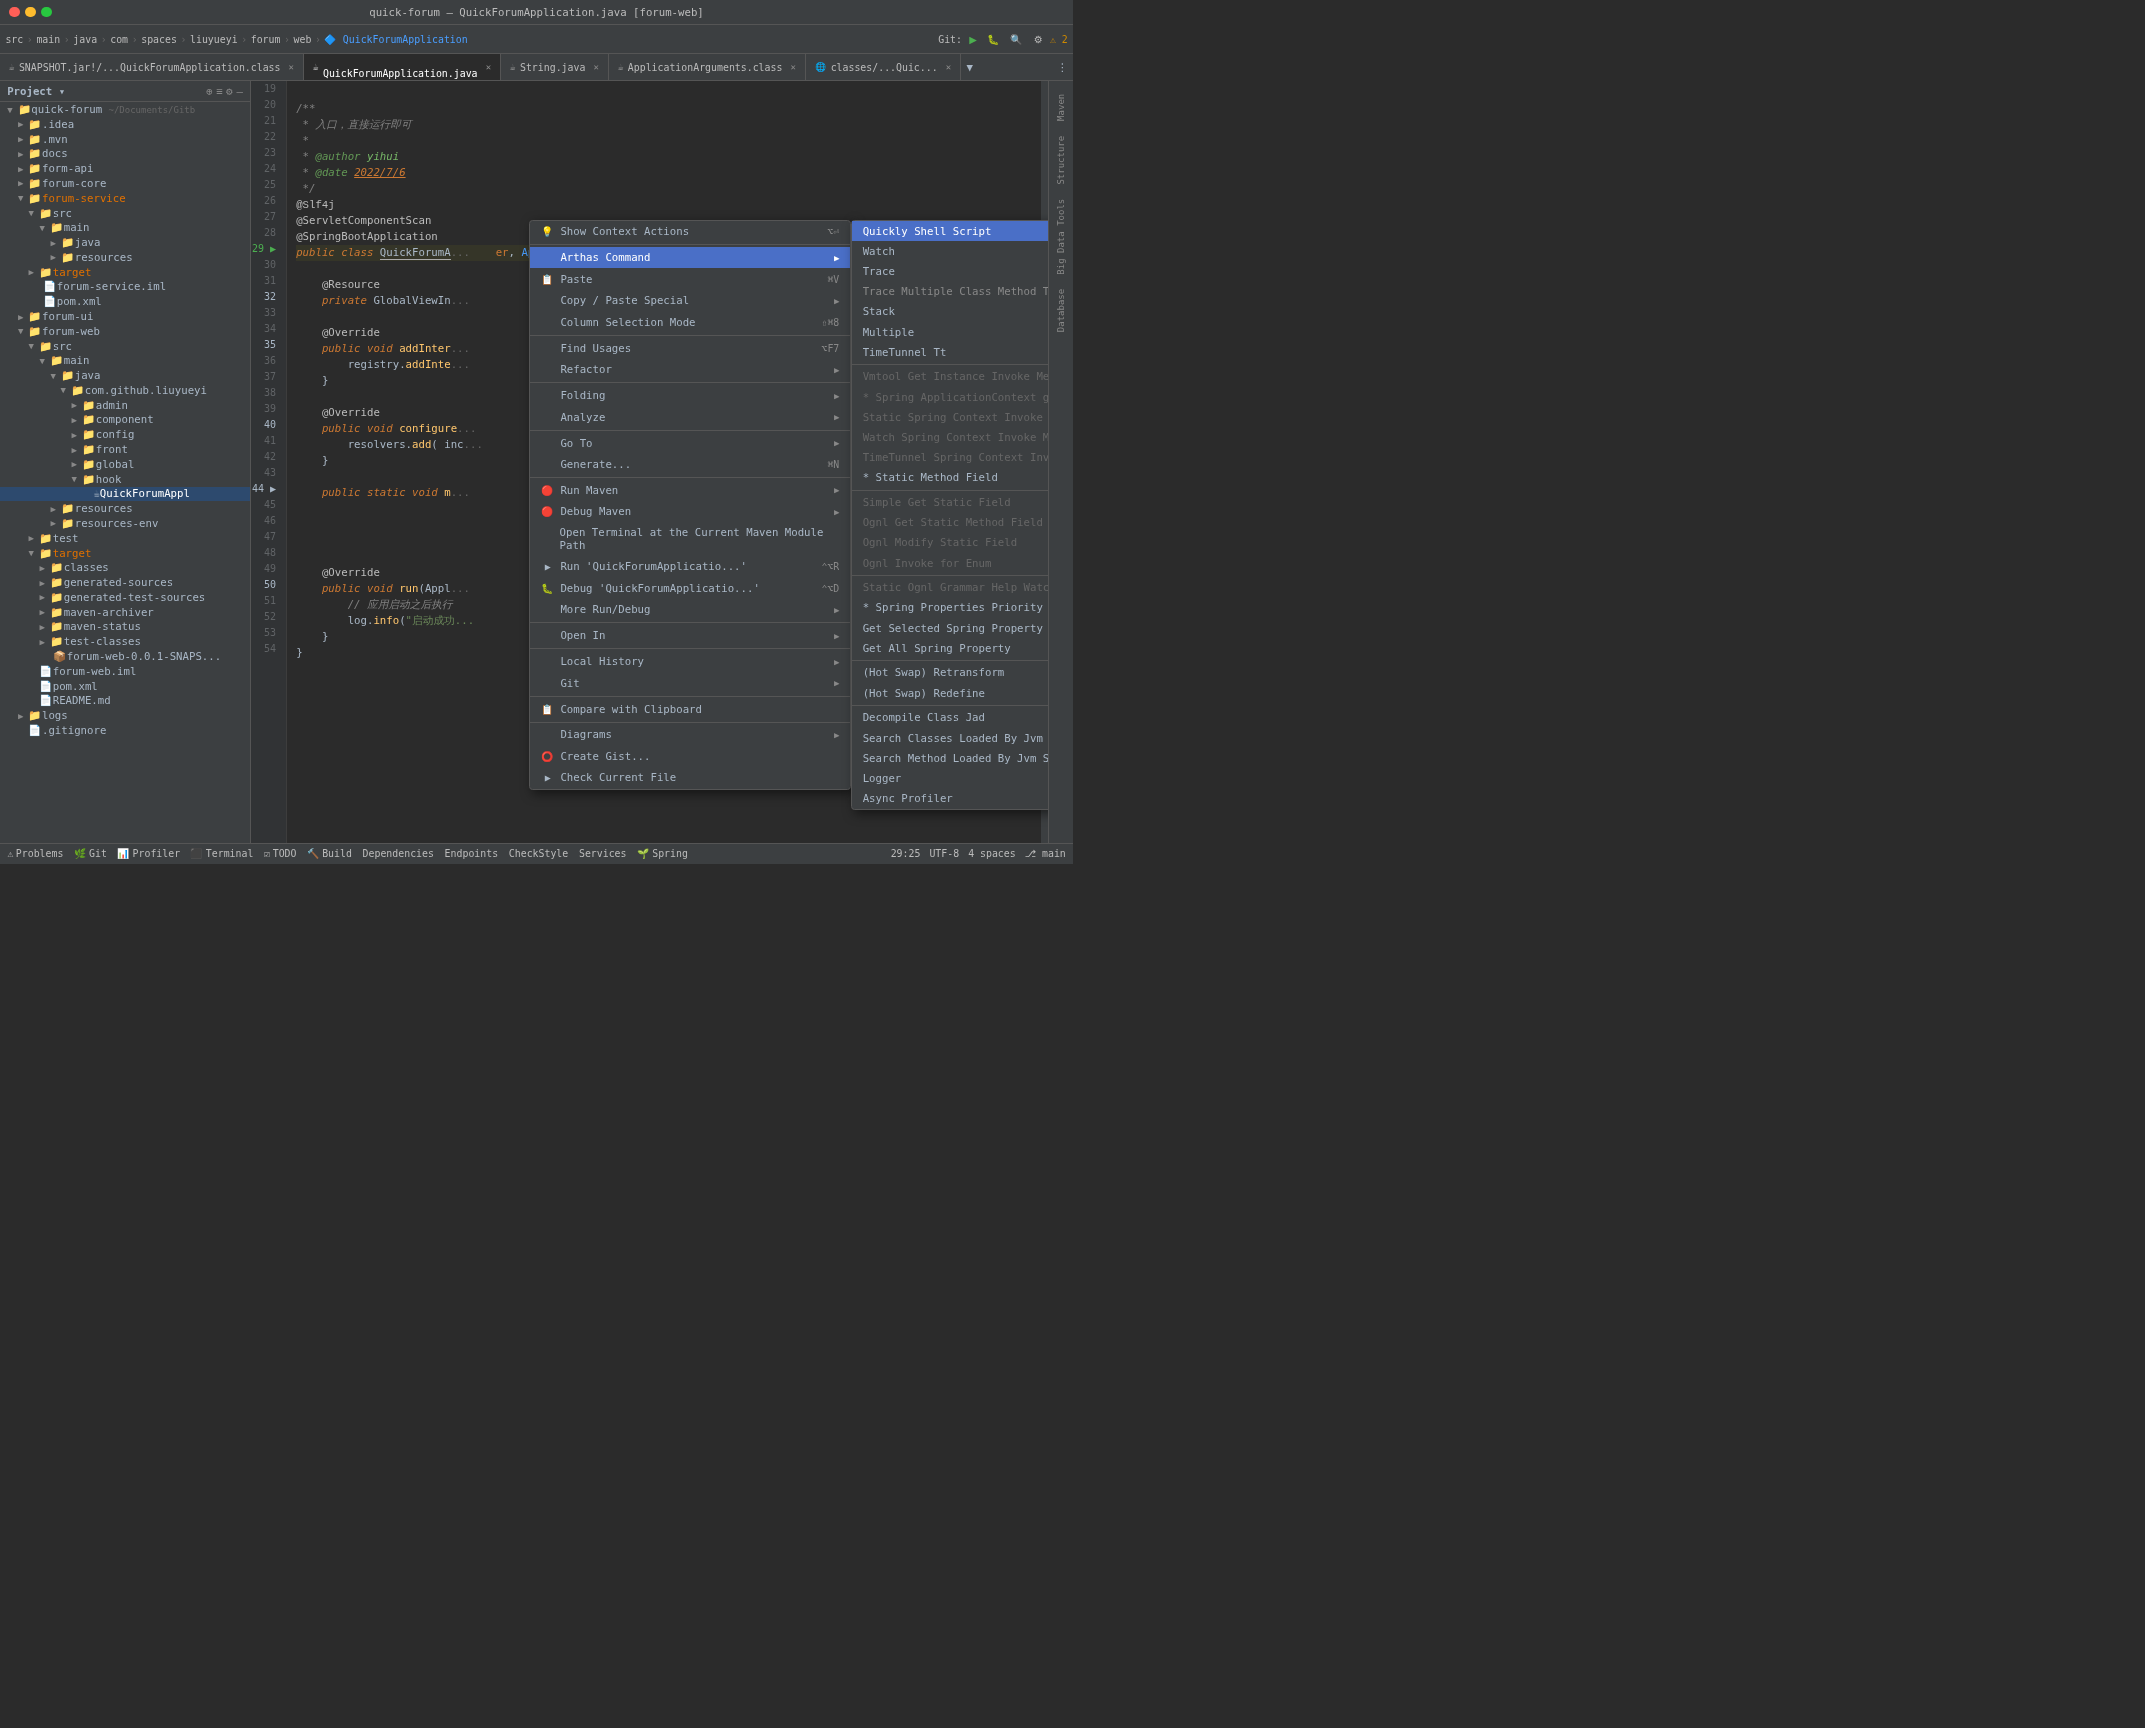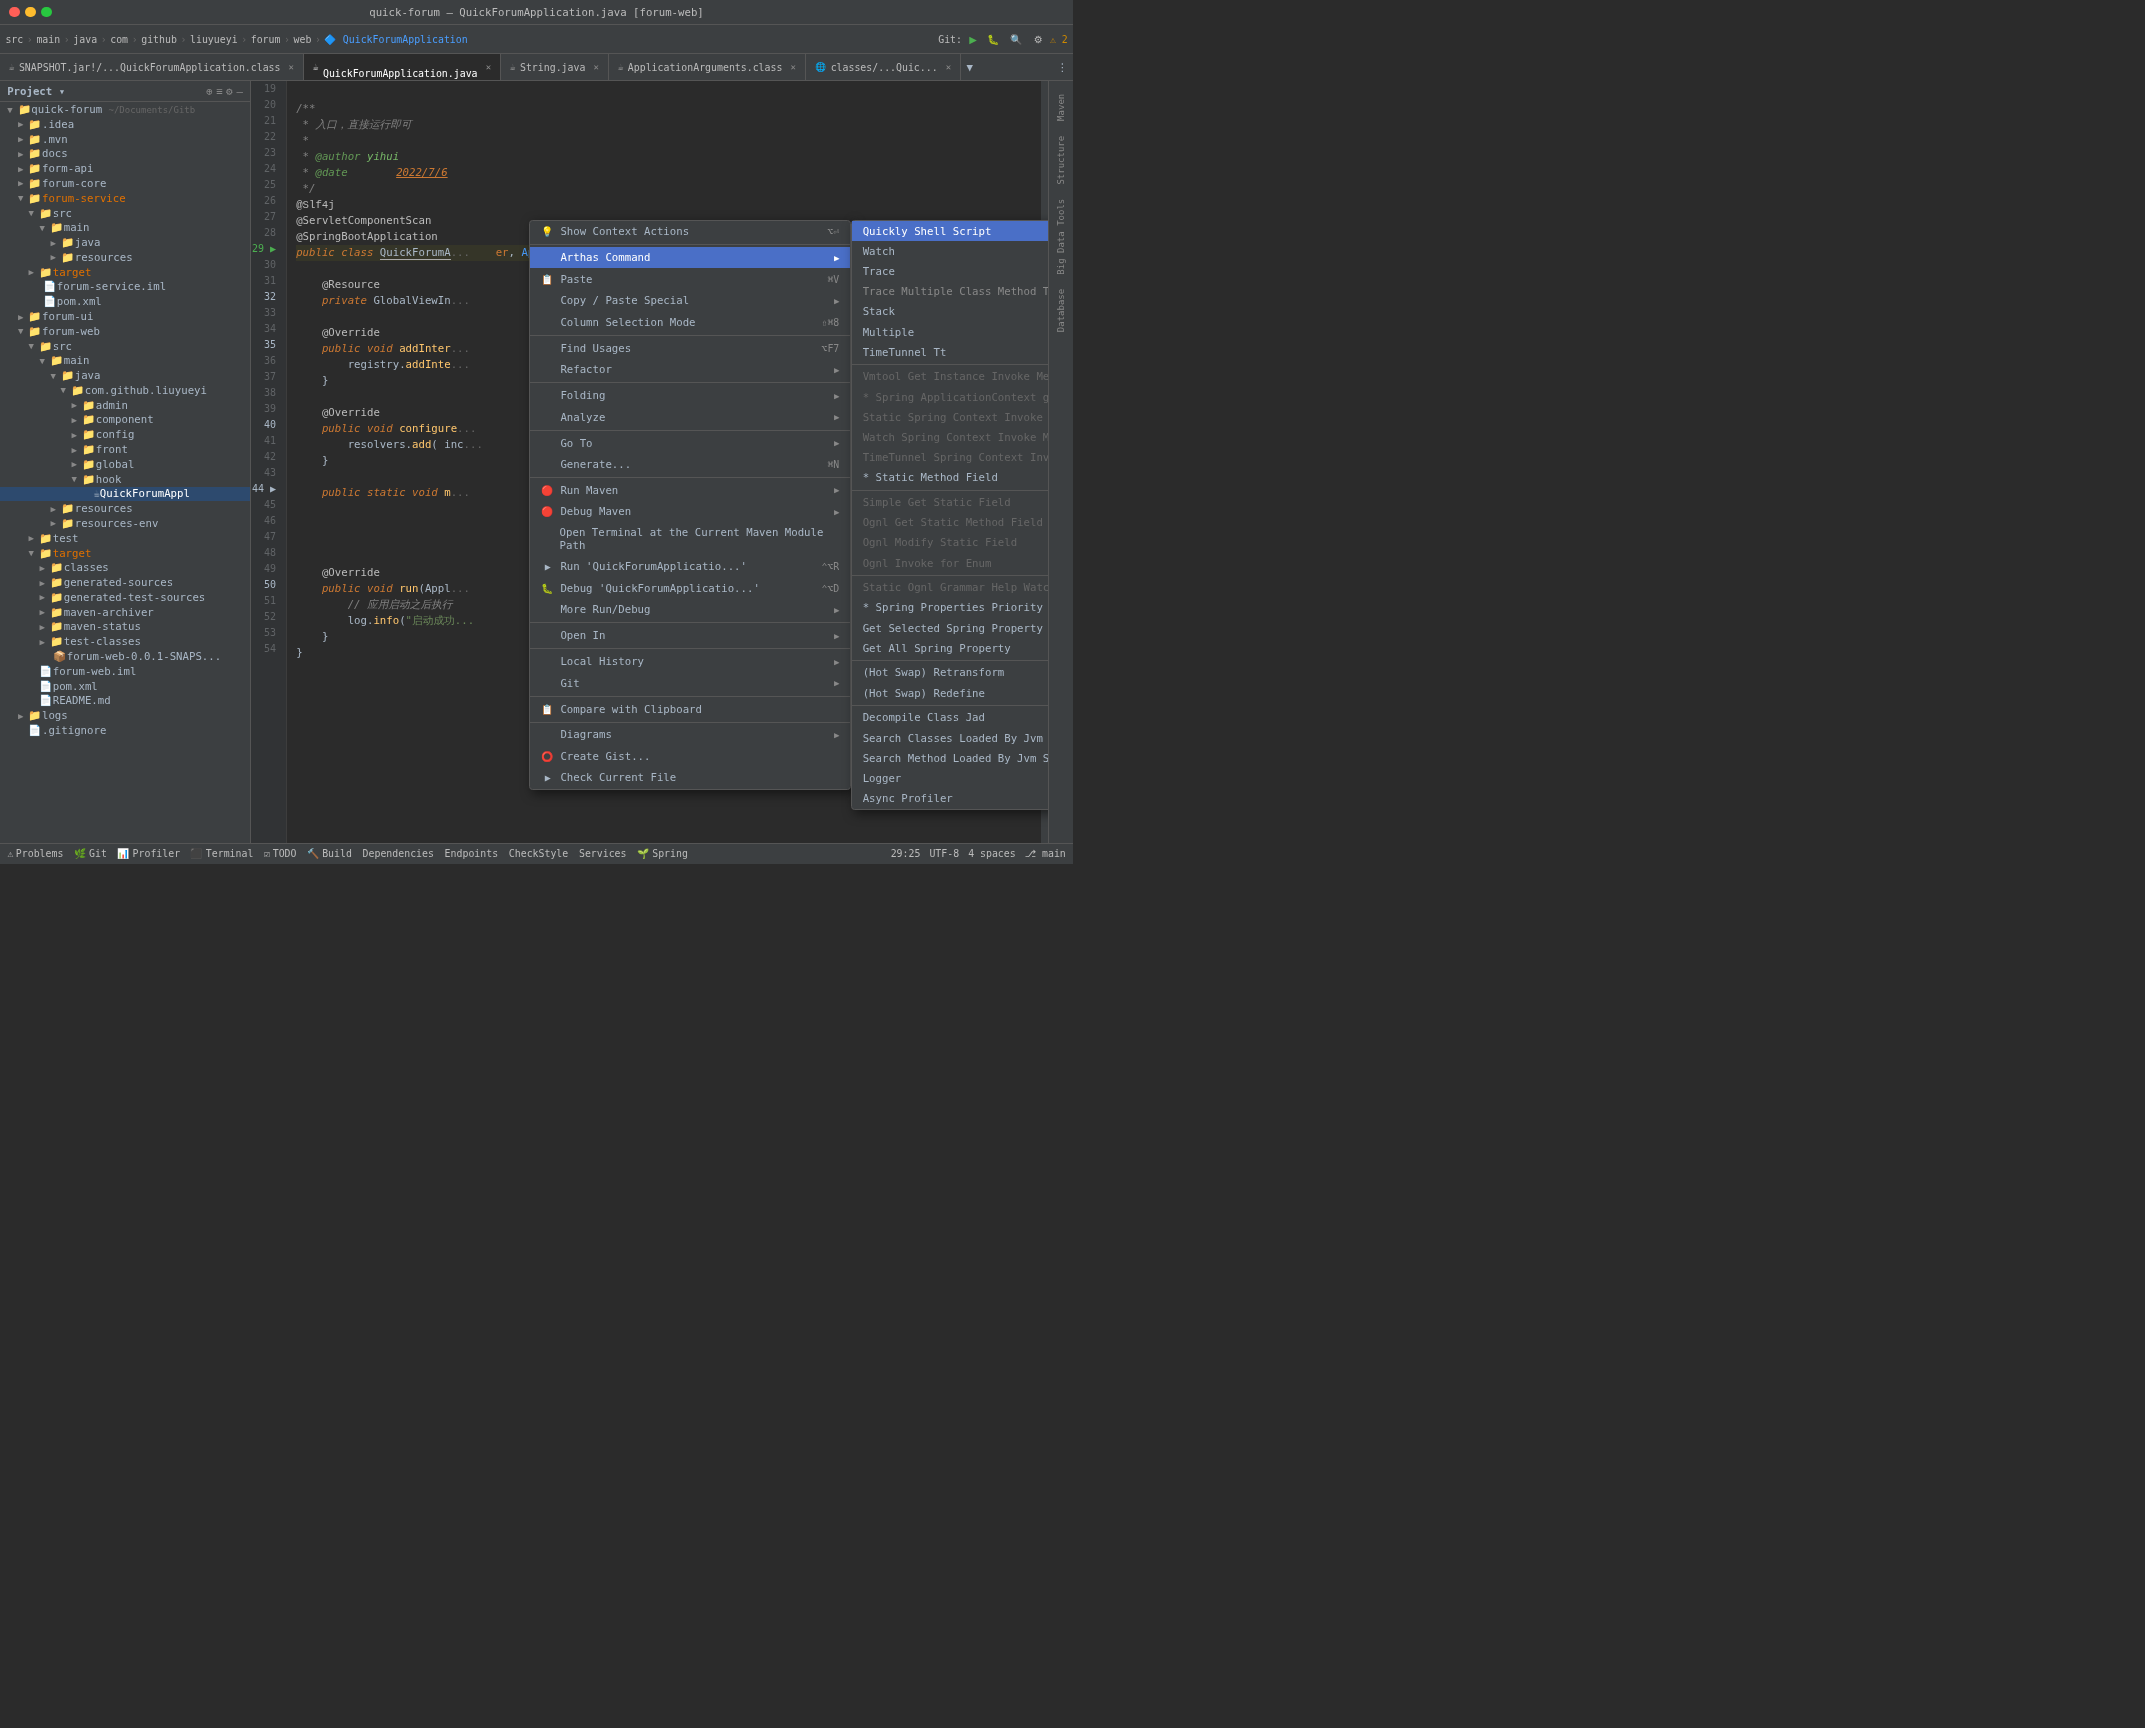--- a/index.html
+++ b/index.html
@@ -316,21 +316,21 @@
 <div class="toolbar">
   <div class="toolbar-breadcrumb">
     <span>src</span>
     <span class="breadcrumb-sep">›</span>
     <span>main</span>
     <span class="breadcrumb-sep">›</span>
     <span>java</span>
     <span class="breadcrumb-sep">›</span>
     <span>com</span>
     <span class="breadcrumb-sep">›</span>
-    <span>github</span>
+    <span>spaces</span>
     <span class="breadcrumb-sep">›</span>
     <span>liuyueyi</span>
     <span class="breadcrumb-sep">›</span>
     <span>forum</span>
     <span class="breadcrumb-sep">›</span>
     <span>web</span>
     <span class="breadcrumb-sep">›</span>
     <span style="color:#4a9eff;">🔷 QuickForumApplication</span>
   </div>
   <div class="toolbar-right">
@@ -690,21 +690,21 @@
       <div class="gutter-line">53</div>
       <div class="gutter-line">54</div>
     </div>
 
     <div class="editor-content">
       <div class="line"></div>
       <div class="line"><span class="comment">/**</span></div>
       <div class="line"><span class="comment"> * 入口，直接运行即可</span></div>
       <div class="line"><span class="comment"> *</span></div>
       <div class="line"><span class="comment"> * <span style="color:#629755;font-style:italic;">@author</span><span style="color:#77b767;font-style:italic;"> yihui</span></span></div>
-      <div class="line"><span class="comment"> * <span style="color:#629755;font-style:italic;">@date</span> <span style="color:#cc7832;text-decoration:underline;margin-left:42px;">2022/7/6</span></span></div>
+      <div class="line"><span class="comment"> * <span style="color:#629755;font-style:italic;">@date</span> <span style="color:#cc7832;text-decoration:underline;">2022/7/6</span></span></div>
       <div class="line"><span class="comment"> */</span></div>
       <div class="line"><span style="color:#bbb;font-family:Liberation Mono, monospace;">@Slf4j</span></div>
       <div class="line"><span style="color:#bbb;">@ServletComponentScan</span></div>
       <div class="line"><span style="color:#bbb;">@SpringBootApplication</span></div>
       <div class="line highlight-line"><span class="kw">public class </span><span style="color:#a9b7c6;border-bottom:0.9px solid #aaa;">QuickForumA</span><span style="color:#666;">...</span>&nbsp;&nbsp;&nbsp;&nbsp;<span style="color:#cc7832;">er</span>, <span style="color:#4a9eff;">ApplicationRunner</span> {</div>
       <div class="line"></div>
       <div class="line">    <span style="color:#bbb;">@Resource</span></div>
       <div class="line">    <span class="kw">private </span><span style="color:#a9b7c6;">GlobalViewIn</span><span style="color:#666;">...</span></div>
       <div class="line"></div>
       <div class="line">    <span style="color:#bbb;">@Override</span></div>

